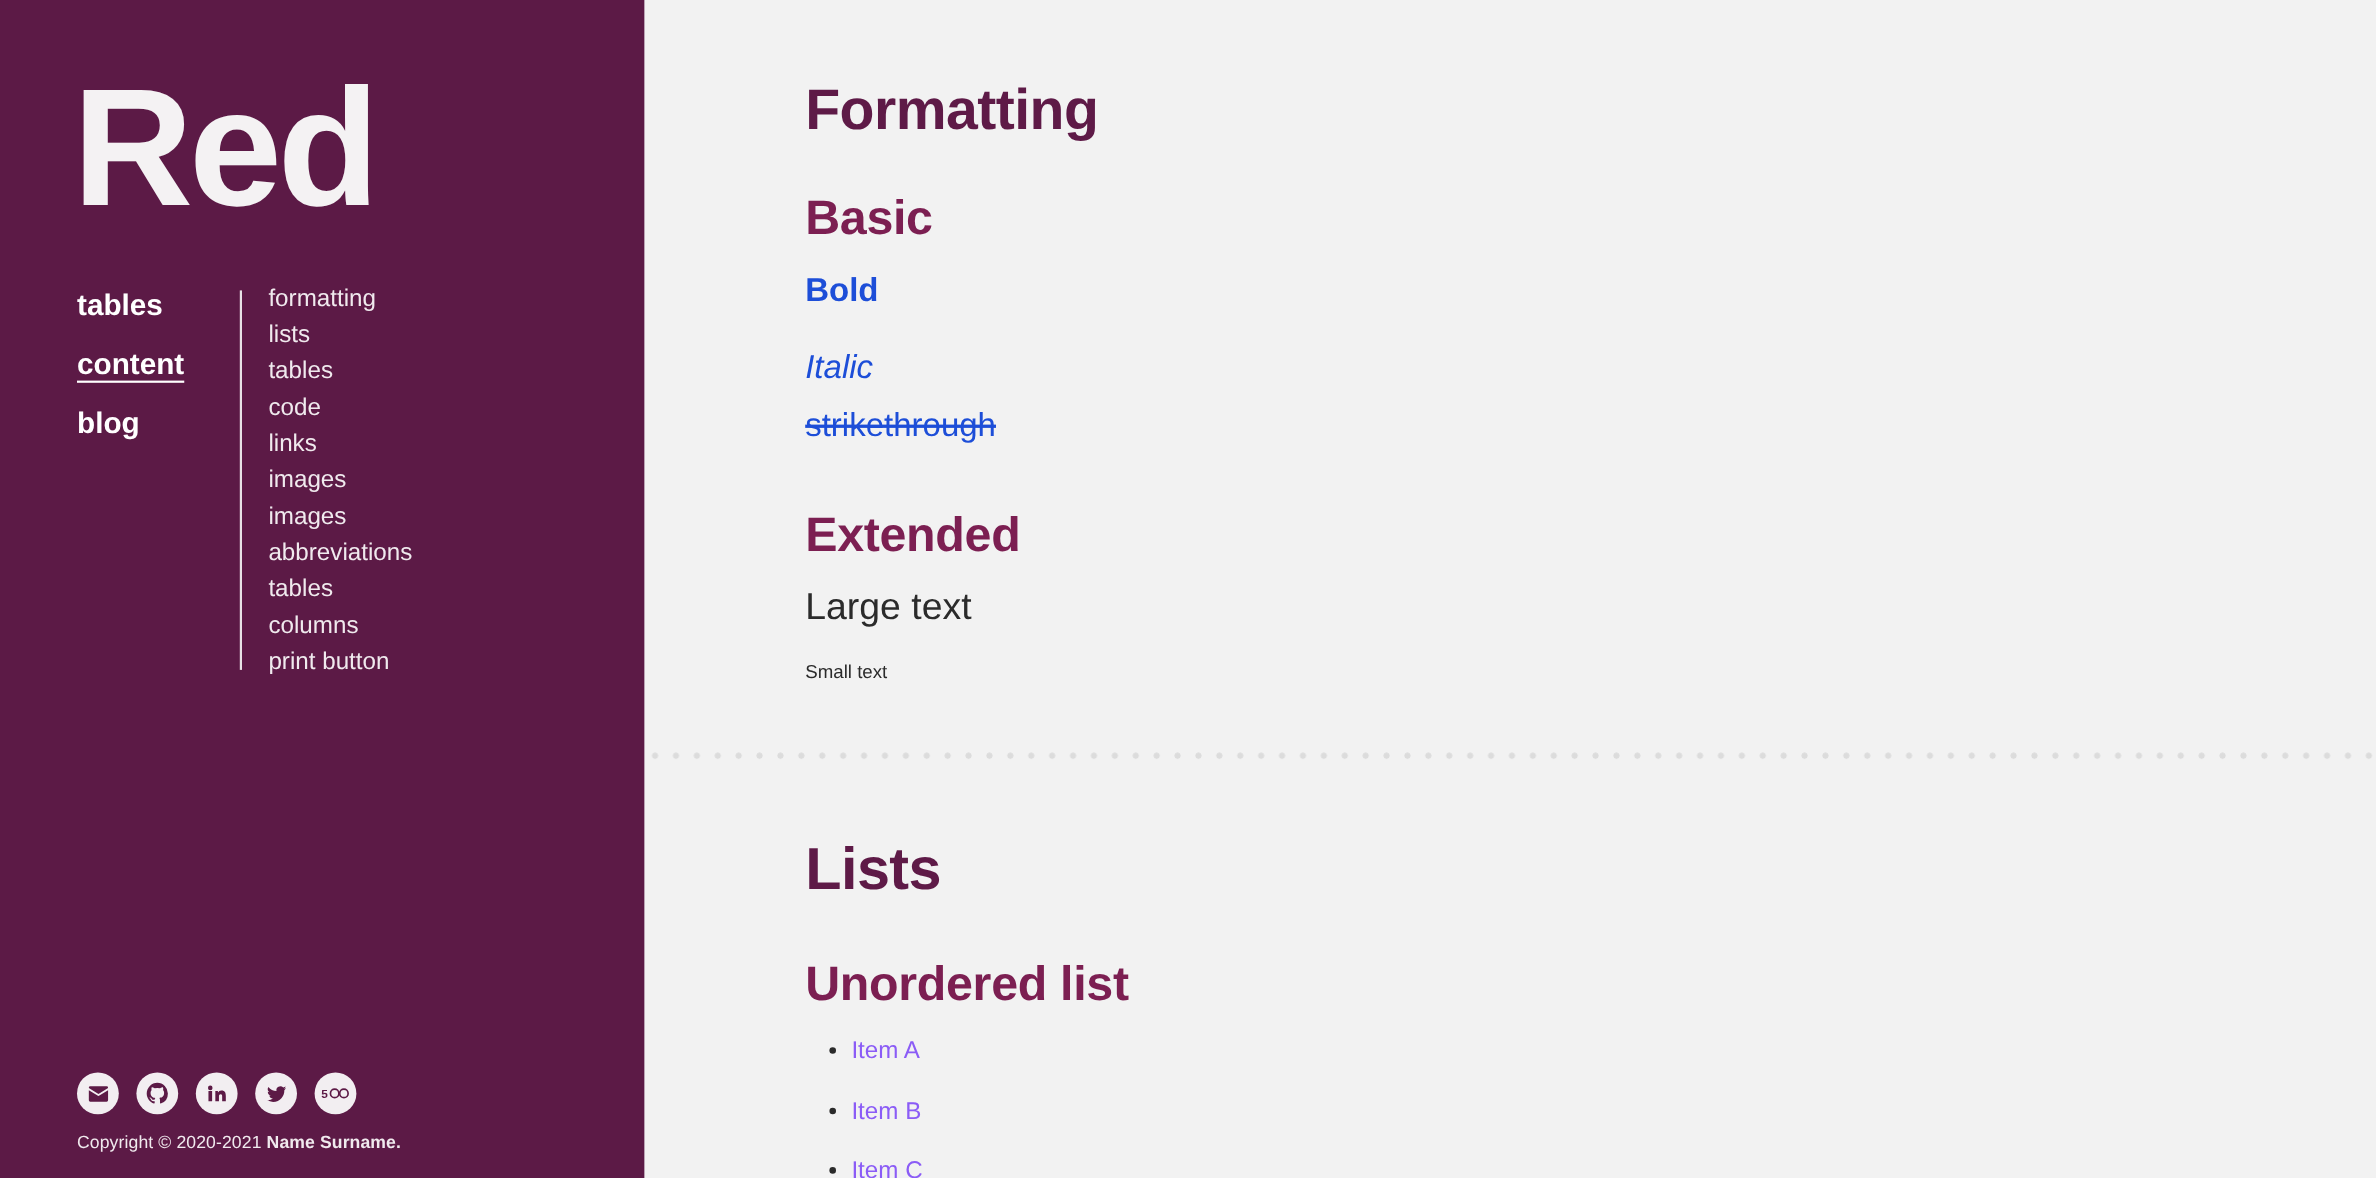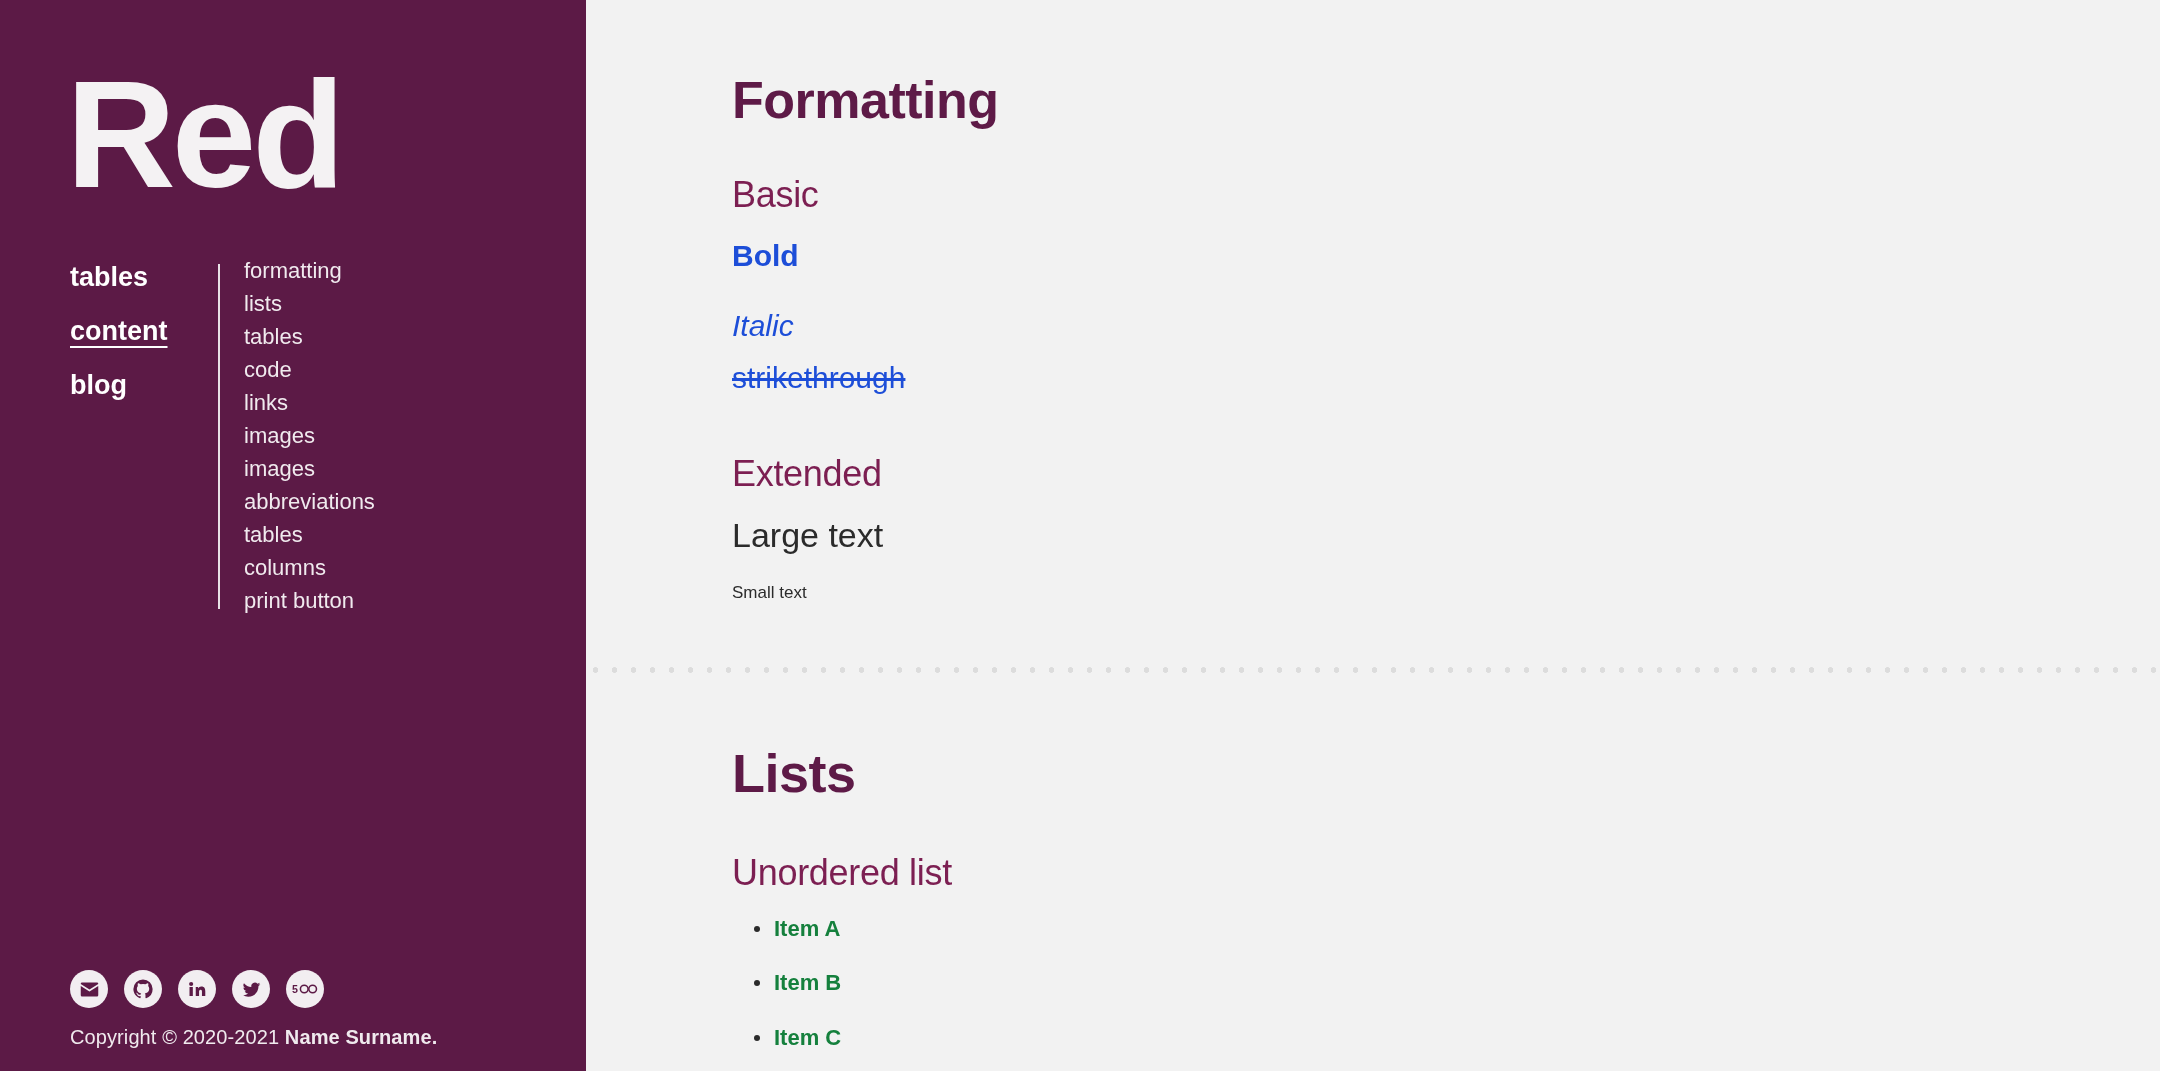--- a/index.html
+++ b/index.html
@@ -78,21 +78,21 @@
   .social-icon {
     width:38px; height:38px;
     border-radius:50%;
     background:#f2eef1;
     display:flex; align-items:center; justify-content:center;
     color:#5c1a46;
     text-decoration:none;
   }
   .social-icon svg { display:block; }
   .copyright {
-    font-size:20px;
+    font-size:16px;
     color:#f0eaee;
     white-space:nowrap;
     letter-spacing:0.1px;
   }
   .copyright b { font-weight:bold; }
 
   
   .main {
     flex:1;
     background:#f2f2f2;
@@ -102,22 +102,22 @@
   }
   .section { padding:0 0 0 146px; }
   .h1 {
     font-size:52px;
     font-weight:bold;
     color:#5e1a47;
     letter-spacing:-0.5px;
     line-height:1.1;
   }
   .h2 {
-    font-size:36px;
-    font-weight:normal;
+    font-size:44px;
+    font-weight:bold;
     color:#7c1f52;
     letter-spacing:-0.3px;
     line-height:1.1;
   }
   .sec-formatting { padding-top:72px; }
   .sec-formatting .h1 { margin-bottom:46px; }
   .sec-formatting .h2 { margin-bottom:22px; }
 
   .fmt-line {
     font-size:30px;
@@ -153,25 +153,24 @@
     background-repeat:repeat-x;
     background-position:0 50%;
   }
 
   .sec-lists { padding-top:70px; }
   .sec-lists .h1 { font-size:54px; margin-bottom:50px; }
   .sec-lists .h2 { margin-bottom:22px; }
   .ul-list { list-style:none; padding-left:42px; }
   .ul-list li {
     font-size:22px;
-    color:#15803d;
+    color:#8b5cf6;
     line-height:1.25;
     margin-bottom:27px;
     position:relative;
-    font-weight:bold;
   }
   .ul-list li:before {
     content:"";
     position:absolute;
     left:-20px; top:11px;
     width:6px; height:6px;
     border-radius:50%;
     background:#2b2b2b;
   }
 </style>

